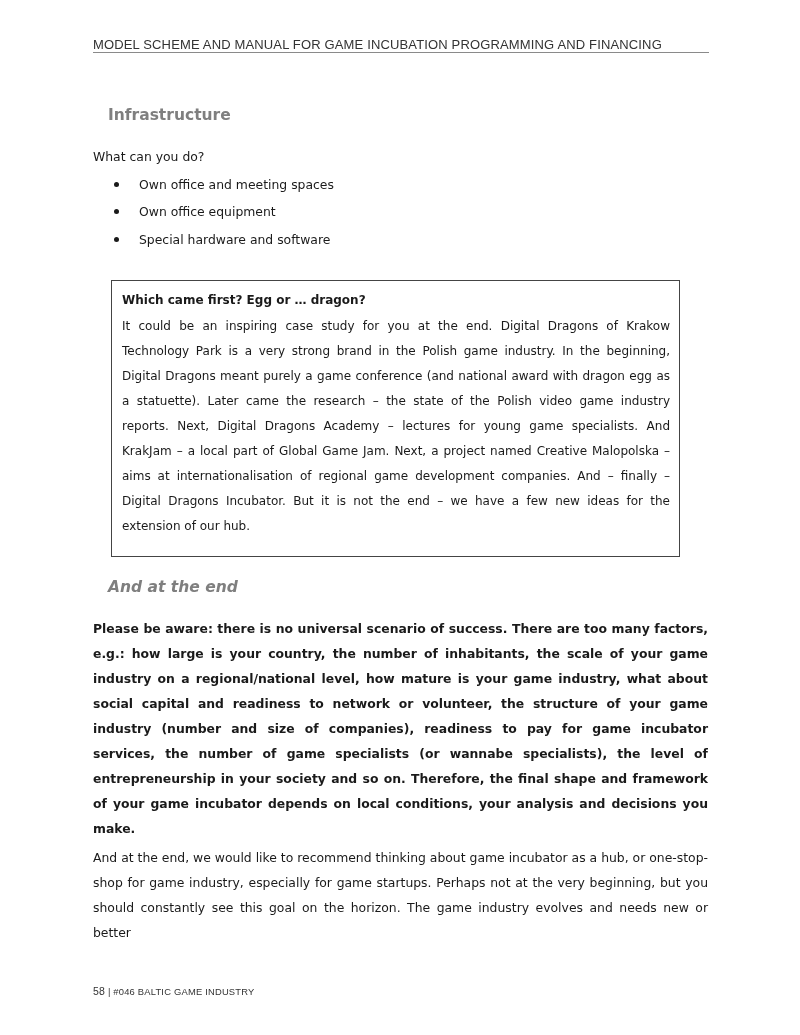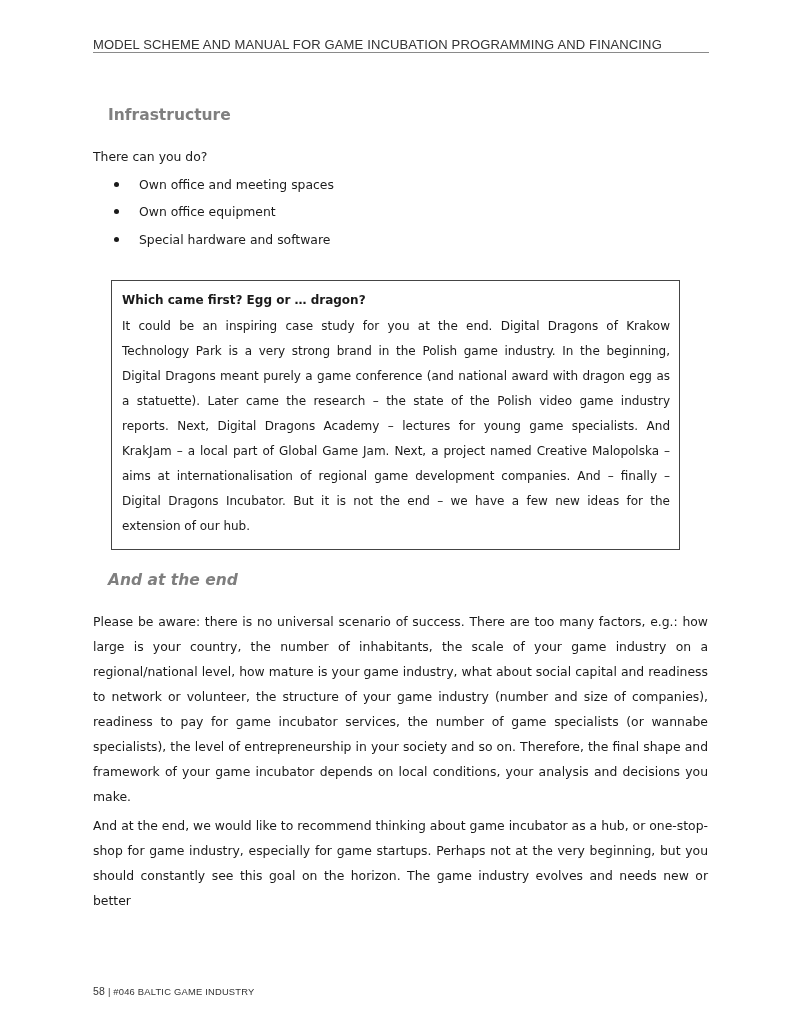--- a/index.html
+++ b/index.html
@@ -29,43 +29,43 @@
     .intro { margin-top: 6px !important; }
     ul.bullets { list-style: none; margin: 2px 0 0 0; padding: 0; }
     ul.bullets li { position: relative; padding-left: 46px; height: 27.3px; line-height: 27px; }
     ul.bullets li .dot {
       position: absolute; left: 21px; top: 11px; width: 5px; height: 5px;
       background: #1a1a1a; border-radius: 50%;
     }
     .para-after-list { margin-top: 4px !important; }
     .case-box {
       margin: 27px 0 0 18px; width: 548px;
-      border: 1px solid #444; padding: 8px 9px 10px 10px;
+      border: 1px solid #444; padding: 8px 9px 17px 10px;
     }
     .case-box .title { font-weight: bold; font-size: 12px; line-height: 22px; margin-bottom: 3px; }
     .case-box p { font-size: 12px; line-height: 25px; }
     .end-heading { margin-top: 16px !important; font-style: italic; }
-    .end-p1 { margin-top: 3px !important; }
+    .end-p1 { margin-top: 3px !important; font-weight: bold; }
     .end-p2 { margin-top: 4px !important; }
     .footer {
       position: absolute; left: 93px; top: 985px;
       font-size: 9.4px; color: #333; letter-spacing: 0.2px;
       font-family: "Liberation Sans", sans-serif;
     }
     .footer .num { font-size: 10.5px; }
   </style>
 </head>
 <body>
 
 <div class="running-header">MODEL SCHEME AND MANUAL FOR GAME INCUBATION PROGRAMMING AND FINANCING</div>
 <div class="header-rule"></div>
 
 <div class="content">
   <h2 class="section">Infrastructure</h2>
-  <p class="intro">There can you do?</p>
+  <p class="intro">What can you do?</p>
   <ul class="bullets">
     <li><span class="dot"></span><span>Own office and meeting spaces</span></li>
     <li><span class="dot"></span><span>Own office equipment</span></li>
     <li><span class="dot"></span><span>Special hardware and software</span></li>
   </ul>
 
   <div class="case-box">
     <div class="title">Which came first? Egg or … dragon?</div>
     <p>It could be an inspiring case study for you at the end. Digital Dragons of Krakow Technology Park is a very strong brand in the Polish game industry. In the beginning, Digital Dragons meant purely a game conference (and national award with dragon egg as a statuette). Later came the research – the state of the Polish video game industry reports. Next, Digital Dragons Academy – lectures for young game specialists. And KrakJam – a local part of Global Game Jam. Next, a project named Creative Malopolska – aims at internationalisation of regional game development companies. And – finally – Digital Dragons Incubator. But it is not the end – we have a few new ideas for the extension of our hub.</p>
   </div>

